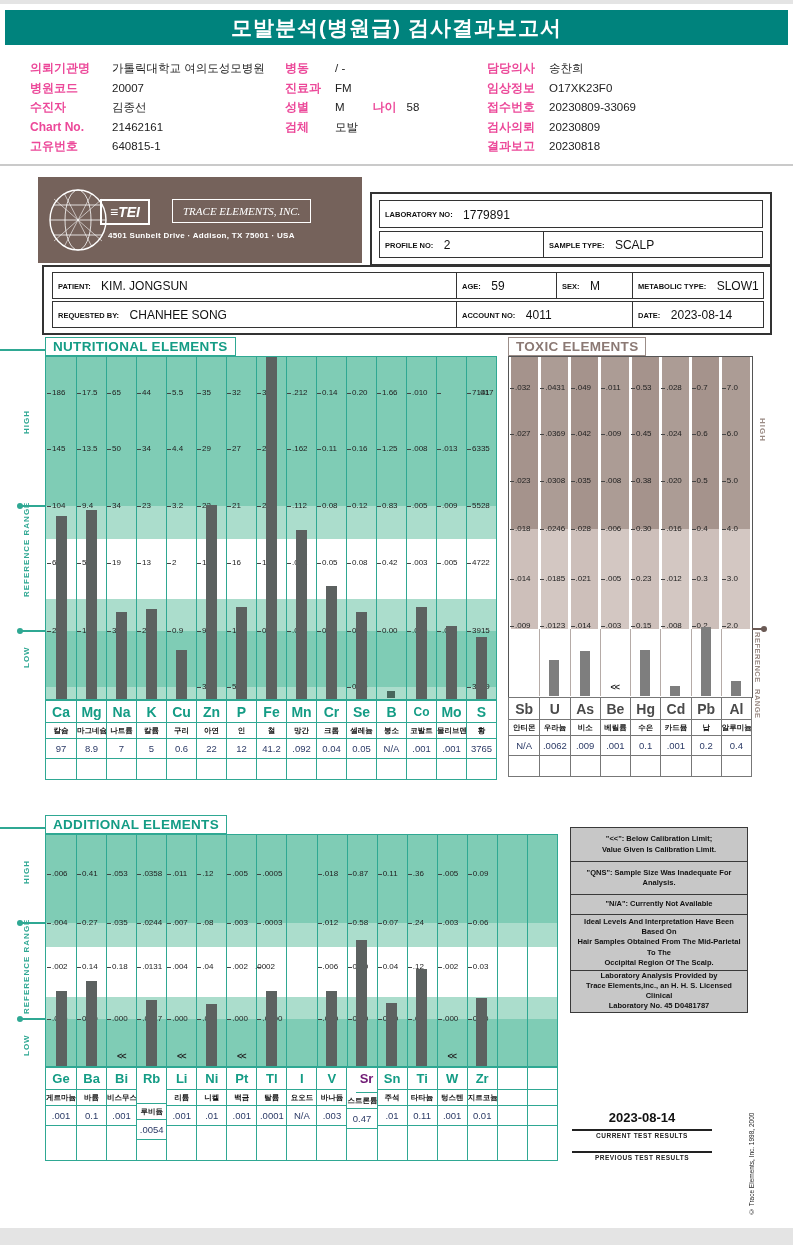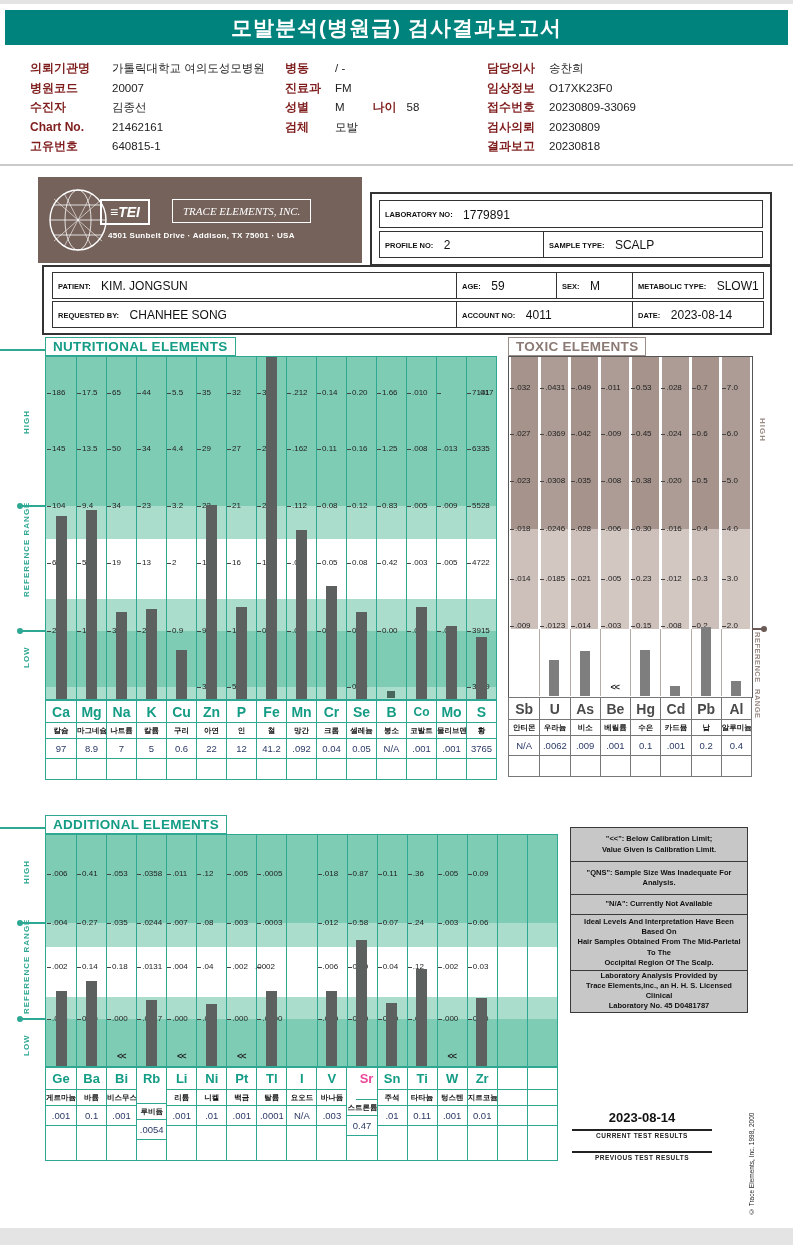--- a/index.html
+++ b/index.html
@@ -5,21 +5,21 @@
   html,body{margin:0;padding:0;background:#fff;}
   .page{position:relative;width:793px;height:1245px;background:#fff;
         font-family:"Liberation Sans",sans-serif;overflow:hidden;}
   .abs{position:absolute;}
   .strip{position:absolute;left:0;width:793px;background:#E4E4E4;}
   .titlebar{position:absolute;left:5px;top:10px;width:783px;height:35px;background:#00837D;
             color:#fff;font-weight:bold;font-size:21px;text-align:center;line-height:35px;letter-spacing:1px;}
   .divider{position:absolute;left:0;top:164px;width:793px;height:2px;background:#CACACA;}
   
   .inforow{position:absolute;height:18px;white-space:nowrap;}
-  .ilabel{font-weight:bold;font-size:12px;color:#7f1d1d;display:inline-block;}
+  .ilabel{font-weight:bold;font-size:12px;color:#ec4899;display:inline-block;}
   .ivalue{font-size:11.5px;color:#222;display:inline-block;}
   
   .teibox{position:absolute;left:38px;top:177px;width:324px;height:86px;background:#75625B;}
   .teilogo{position:absolute;left:62px;top:22px;height:22px;border:2px solid #fff;color:#fff;
            font-weight:bold;font-style:italic;font-size:14px;line-height:22px;padding:0 8px;}
   .teiname{position:absolute;left:134px;top:22px;height:22px;border:1px solid #fff;color:#fff;
            font-style:italic;font-size:11px;line-height:22px;padding:0 10px;font-family:"Liberation Serif",serif;}
   .teiaddr{position:absolute;left:70px;top:54px;color:#fff;font-size:8px;font-weight:bold;letter-spacing:0.3px;}
   
   .frame{position:absolute;border:2px solid #333;background:#fff;}
@@ -846,21 +846,21 @@
         <div class="ecell eval" style="height: 20px; border-bottom: 1px solid rgb(47, 168, 147);">N/A</div>
         <div class="ecell" style="height: 20px;"></div>
       </div>
       <div class="ecol" style="width: 5.88235%; border-left: 1px solid rgb(47, 168, 147);">
         <div class="ecell esym" style="height: 22px; color: rgb(20, 156, 133); font-size: 13px; border-bottom: 1px solid rgb(47, 168, 147);">V</div>
         <div class="ecell ekor" style="height: 16px; border-bottom: 1px solid rgb(47, 168, 147);">바나듐</div>
         <div class="ecell eval" style="height: 20px; border-bottom: 1px solid rgb(47, 168, 147);">.003</div>
         <div class="ecell" style="height: 20px;"></div>
       </div>
       <div class="ecol" style="width: 5.88235%; border-left: 1px solid rgb(47, 168, 147);">
-        <div class="ecell esym" style="height: 32px; color: #ec4899; font-size: 13px; border-bottom: 1px solid rgb(47, 168, 147); margin-left: 9px;">Sr</div>
+        <div class="ecell esym" style="height: 25px; color: #701a75; font-size: 13px; border-bottom: 1px solid rgb(47, 168, 147); margin-left: 9px;">Sr</div>
         <div class="ecell ekor" style="height: 16px; border-bottom: 1px solid rgb(47, 168, 147);">스트론튬</div>
         <div class="ecell eval" style="height: 20px; border-bottom: 1px solid rgb(47, 168, 147);">0.47</div>
         <div class="ecell" style="height: 20px;"></div>
       </div>
       <div class="ecol" style="width: 5.88235%; border-left: 1px solid rgb(47, 168, 147);">
         <div class="ecell esym" style="height: 22px; color: rgb(20, 156, 133); font-size: 13px; border-bottom: 1px solid rgb(47, 168, 147);">Sn</div>
         <div class="ecell ekor" style="height: 16px; border-bottom: 1px solid rgb(47, 168, 147);">주석</div>
         <div class="ecell eval" style="height: 20px; border-bottom: 1px solid rgb(47, 168, 147);">.01</div>
         <div class="ecell" style="height: 20px;"></div>
       </div>

